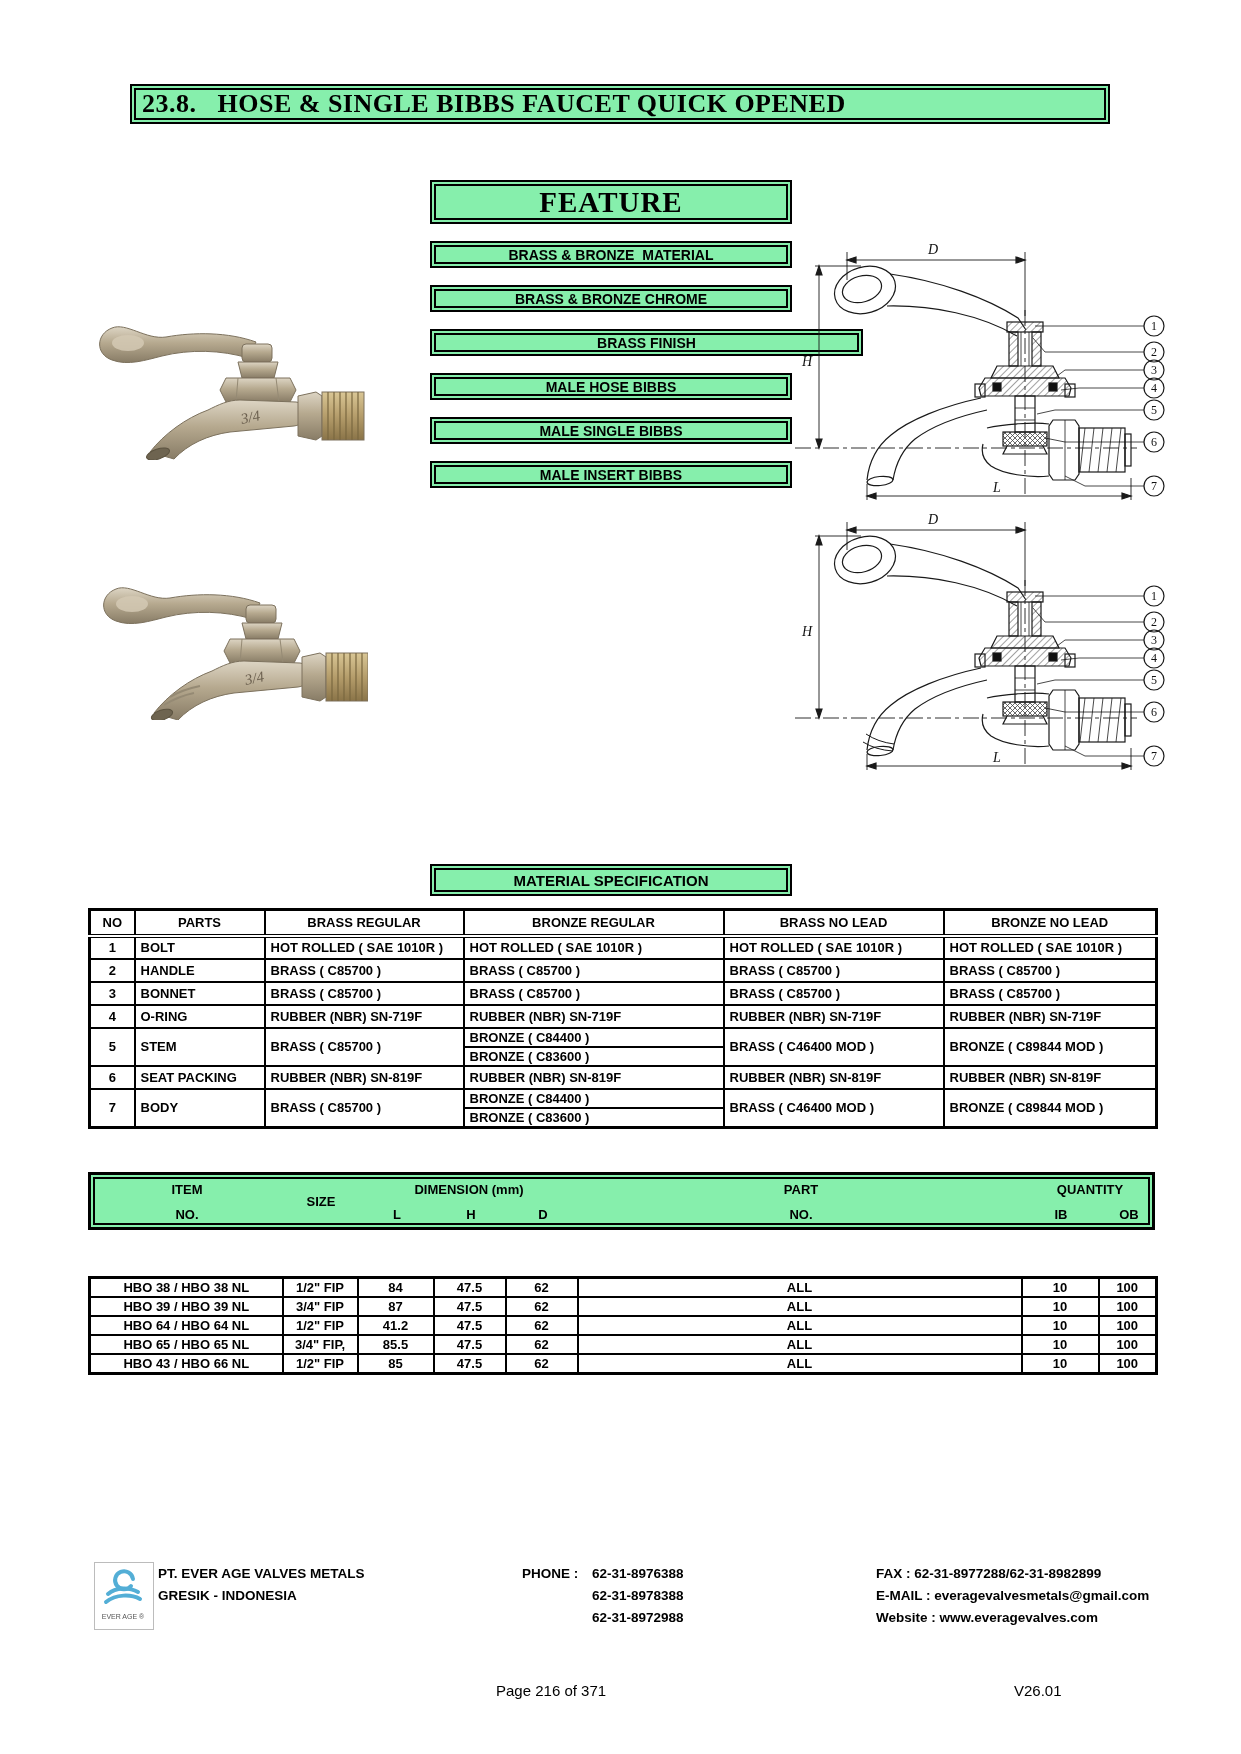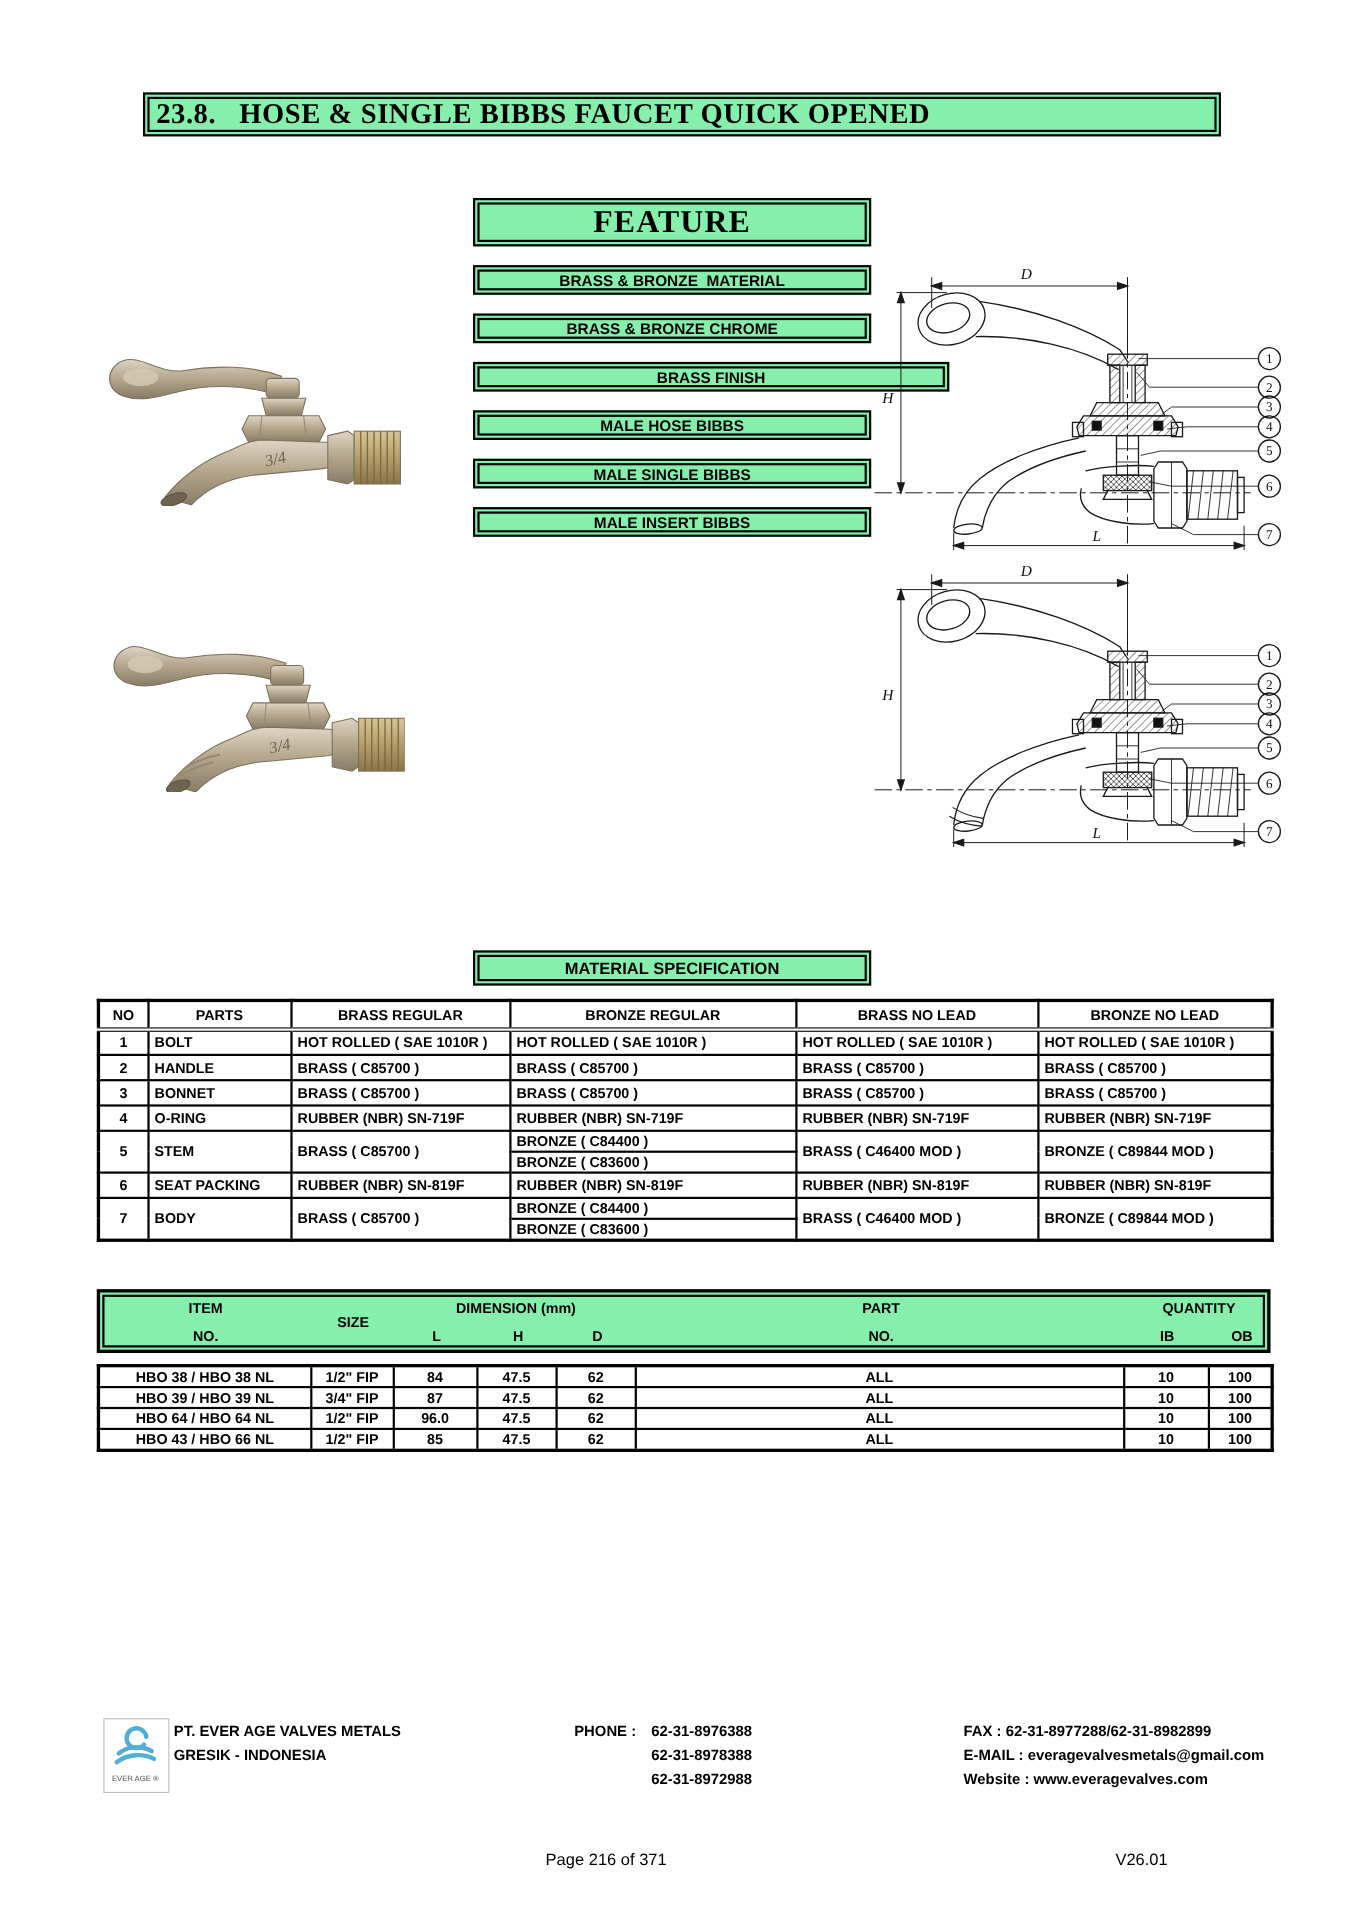--- a/index.html
+++ b/index.html
@@ -15,21 +15,21 @@
   .feature-head{font-family:"Liberation Serif",serif;font-weight:bold;font-size:29px;letter-spacing:1px;}
   .feature-bar{font-weight:bold;font-size:14px;white-space:pre;}
   .spec-head{font-weight:bold;font-size:15px;}
   table{border-collapse:collapse;table-layout:fixed;background:#fff;}
   .spec-table{width:1067px;font:bold 13px "Liberation Sans",sans-serif;border:3px solid #000;}
   .spec-table th,.spec-table td{border:2px solid #000;padding:1px 5px;white-space:nowrap;overflow:hidden;box-sizing:border-box;}
   .spec-table thead th{text-align:center;height:26px;border-bottom:4px double #000;font-size:13px;}
   .spec-table td{height:23px;text-align:left;}
   .spec-table td.cno{text-align:center;padding:0;}
   .spec-table tr.sub td{height:16px;}
-  .items-table{width:1067px;font:bold 13px "Liberation Sans",sans-serif;border:3px solid #000;}
+  .items-table{width:1067px;font:bold 13px "Liberation Sans",sans-serif;border:3px solid #000;margin-top:36px;}
   .items-table td{border:2px solid #000;height:19px;text-align:center;padding:1px 4px;white-space:nowrap;box-sizing:border-box;}
   .items-head{border:3px solid #000;}
   .items-head::before{inset:2px;}
   .ih-label{position:absolute;transform:translateX(-50%);font-weight:bold;font-size:13px;white-space:nowrap;}
   .dim-label{font-family:"Liberation Serif",serif;font-style:italic;font-size:14px;fill:#111;}
   .callout-num{font-family:"Liberation Serif",serif;font-size:12px;fill:#111;}
   .foot{font-weight:bold;font-size:13.5px;white-space:nowrap;}
   .pgfoot{font-size:15px;}
 </style>
 </head>
@@ -376,21 +376,31 @@
         <td>87</td>
         <td>47.5</td>
         <td>62</td>
         <td>ALL</td>
         <td>10</td>
         <td>100</td>
       </tr>
       <tr>
         <td>HBO 64 / HBO 64 NL</td>
         <td>1/2" FIP</td>
-        <td>96.0</td>
+        <td>41.2</td>
+        <td>47.5</td>
+        <td>62</td>
+        <td>ALL</td>
+        <td>10</td>
+        <td>100</td>
+      </tr>
+      <tr>
+        <td>HBO 65 / HBO 65 NL</td>
+        <td>3/4" FIP,</td>
+        <td>85.5</td>
         <td>47.5</td>
         <td>62</td>
         <td>ALL</td>
         <td>10</td>
         <td>100</td>
       </tr>
       <tr>
         <td>HBO 43 / HBO 66 NL</td>
         <td>1/2" FIP</td>
         <td>85</td>

